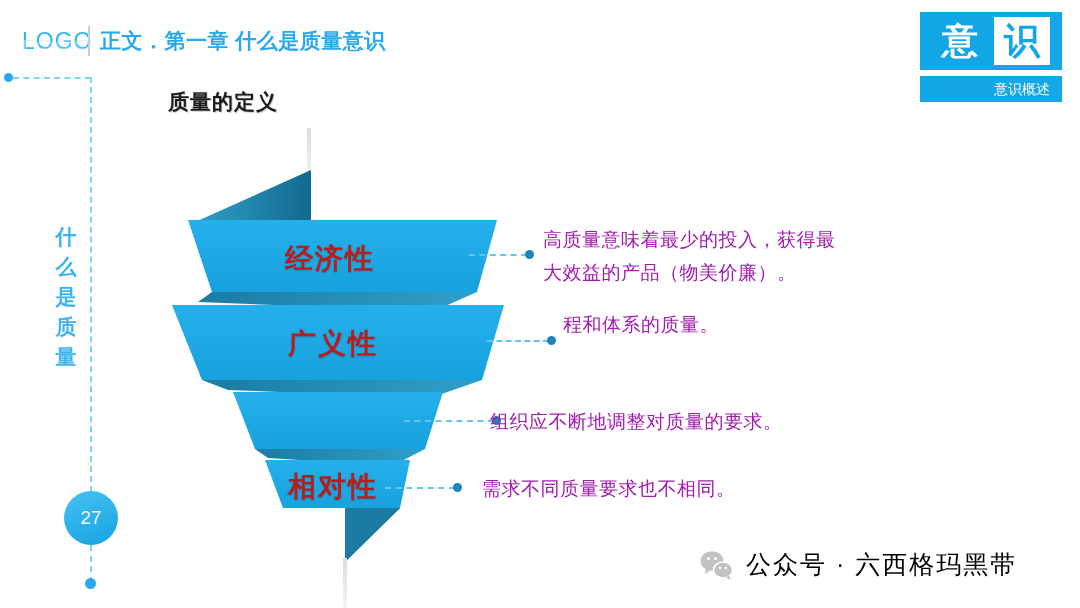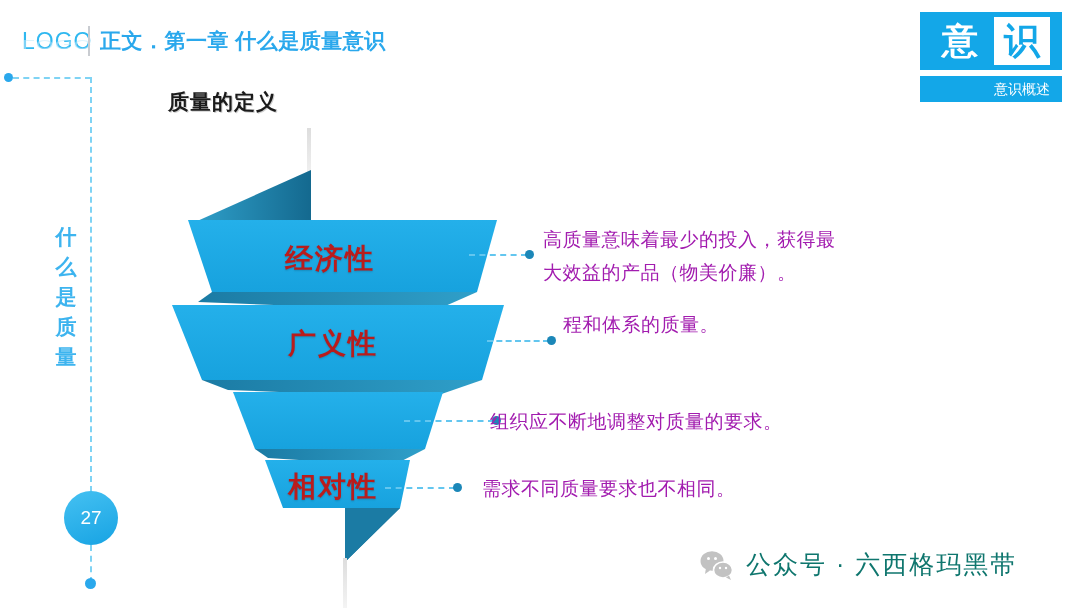--- a/index.html
+++ b/index.html
@@ -233,21 +233,21 @@
   }
 
   
   .watermark {
     position: absolute;
     left: 700px;
     top: 548px;
     display: flex;
     align-items: center;
     gap: 12px;
-    color: #0f766e;
+    color: #000000;
     font-size: 25px;
     letter-spacing: 2px;
   }
   .wechat-icon { width: 34px; height: 30px; display: block; }
 </style>
 </head>
 <body>
 
 <div id="slide">
 

